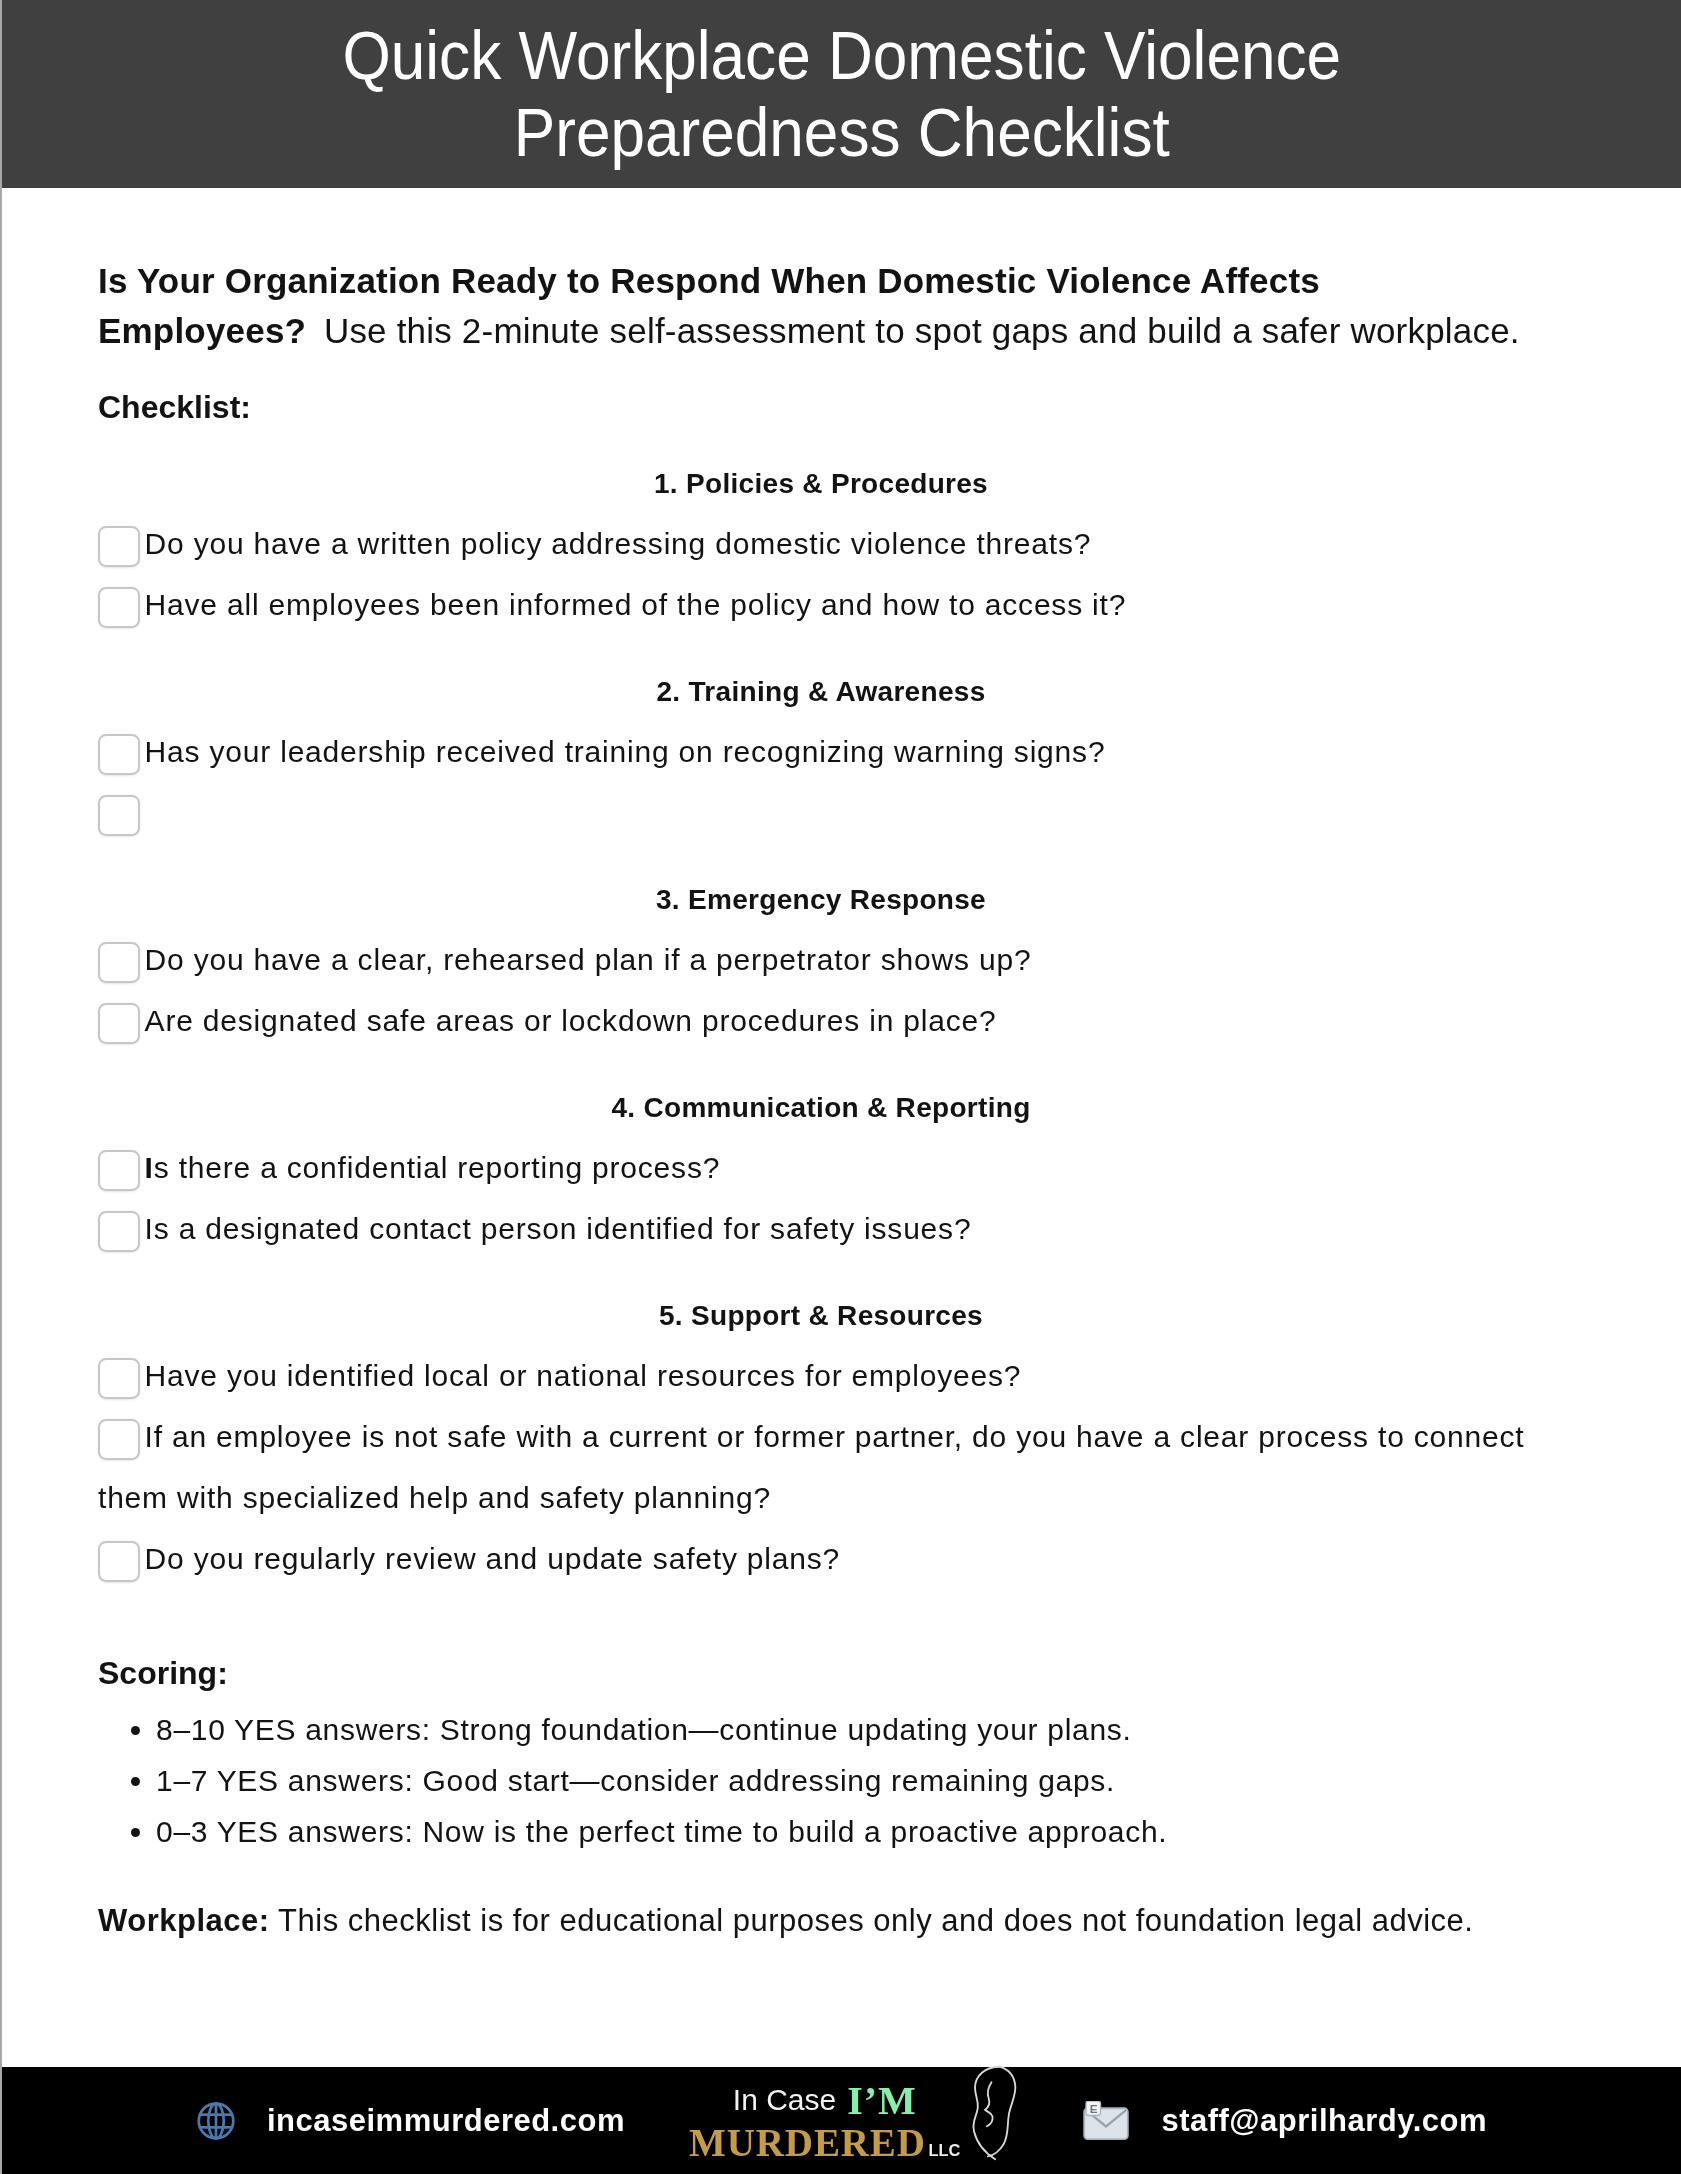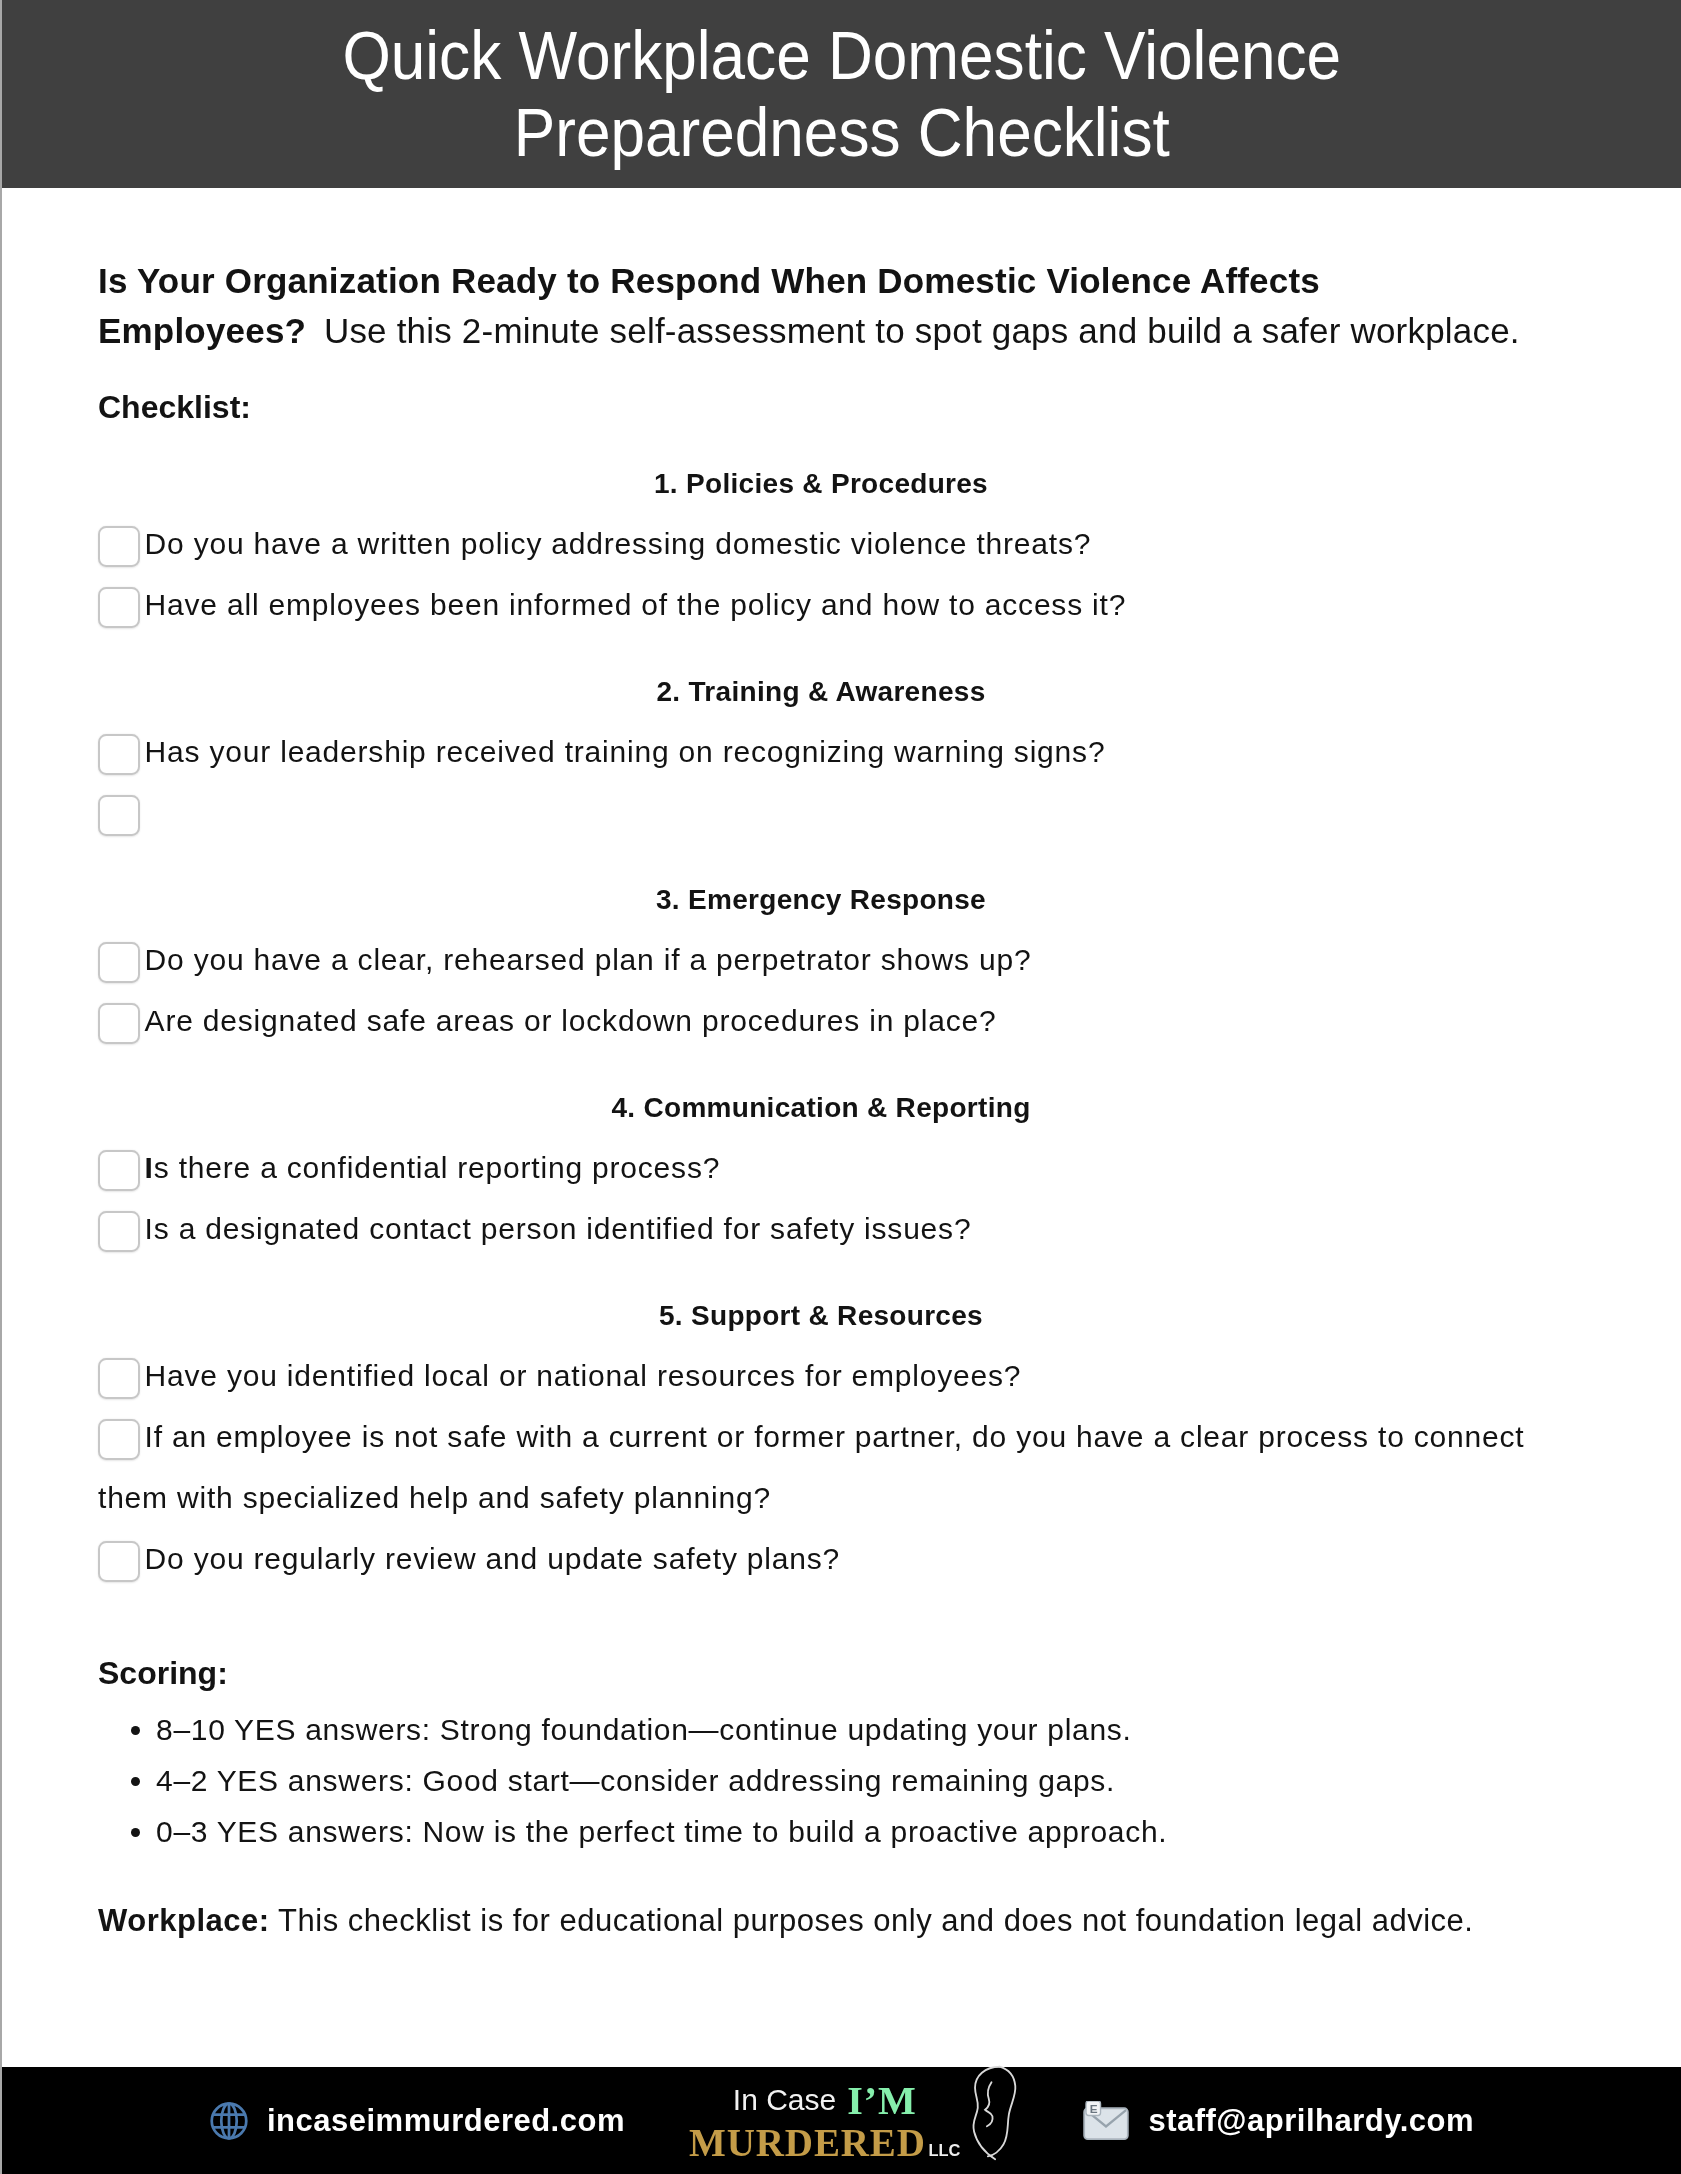--- a/index.html
+++ b/index.html
@@ -24,21 +24,21 @@
   .checkbox{display:inline-block;width:38px;height:37px;border:2.3px solid #c7c7c7;border-radius:8.2px;
     background:#fff;vertical-align:middle;margin-right:4.6px;box-shadow:0 0.9px 1.8px rgba(0,0,0,0.10);}
   .scoring-label{margin:64px 0 0;font-size:32px;line-height:40px;font-weight:700;}
   ul.scoring{margin:11px 0 0;padding-left:58px;}
   ul.scoring li{font-size:30px;line-height:51px;letter-spacing:0.7px;}
   .disclaimer{margin:38px 0 0;font-size:31px;line-height:51px;letter-spacing:0.5px;}
   .disclaimer strong{font-weight:700;}
   
   .ftr{position:absolute;left:0;right:0;bottom:0;height:108px;background:#000;
     display:flex;align-items:center;justify-content:center;gap:64px;color:#fff;}
-  .f-item{display:flex;align-items:center;gap:18px;font-size:31px;font-weight:600;letter-spacing:0.5px;}
+  .f-item{display:flex;align-items:center;gap:31px;font-size:31px;font-weight:600;letter-spacing:0.5px;}
   .logo{position:relative;padding-right:58px;display:flex;flex-direction:column;align-items:center;}
   .logo .l1{display:flex;align-items:center;}
   .logo .incase{font-size:30px;color:#f2f2f2;font-weight:400;}
   .logo .im{font-family:"Liberation Serif",serif;font-weight:700;font-size:40px;color:#86efac;margin-left:11px;letter-spacing:0.9px;}
   .logo .l2{margin-top:-3.7px;display:flex;align-items:baseline;}
   .logo .murdered{font-family:"Liberation Serif",serif;font-weight:700;font-size:39px;color:#c49c48;letter-spacing:0.9px;}
   .logo .llc{font-size:16.4px;color:#eeeeee;margin-left:2.7px;font-weight:600;}
   .sil{position:absolute;right:-1.8px;top:-12.8px;}
 </style>
 </head>
@@ -86,21 +86,21 @@
     <section class="section">
       <h3>5. Support &amp; Resources</h3>
       <div class="item"><span class="checkbox"></span><span class="lead"></span><span>Have you identified local or national resources for employees?</span></div>
       <div class="item"><span class="checkbox"></span><span class="lead"></span><span>If an employee is not safe with a current or former partner, do you have a clear process to connect them with specialized help and safety planning?</span></div>
       <div class="item"><span class="checkbox"></span><span class="lead"></span><span>Do you regularly review and update safety plans?</span></div>
     </section>
 
     <h2 class="scoring-label">Scoring:</h2>
     <ul class="scoring">
       <li>8–10 YES answers: Strong foundation—continue updating your plans.</li>
-      <li>4–2 YES answers: Good start—consider addressing remaining gaps.</li>
+      <li>1–7 YES answers: Good start—consider addressing remaining gaps.</li>
       <li>0–3 YES answers: Now is the perfect time to build a proactive approach.</li>
     </ul>
 
     <p class="disclaimer"><strong>Workplace:</strong><span> This checklist is for educational purposes only and does not foundation legal advice.</span></p>
 
   </main>
 
   <footer class="ftr">
 
     <div class="f-item">

